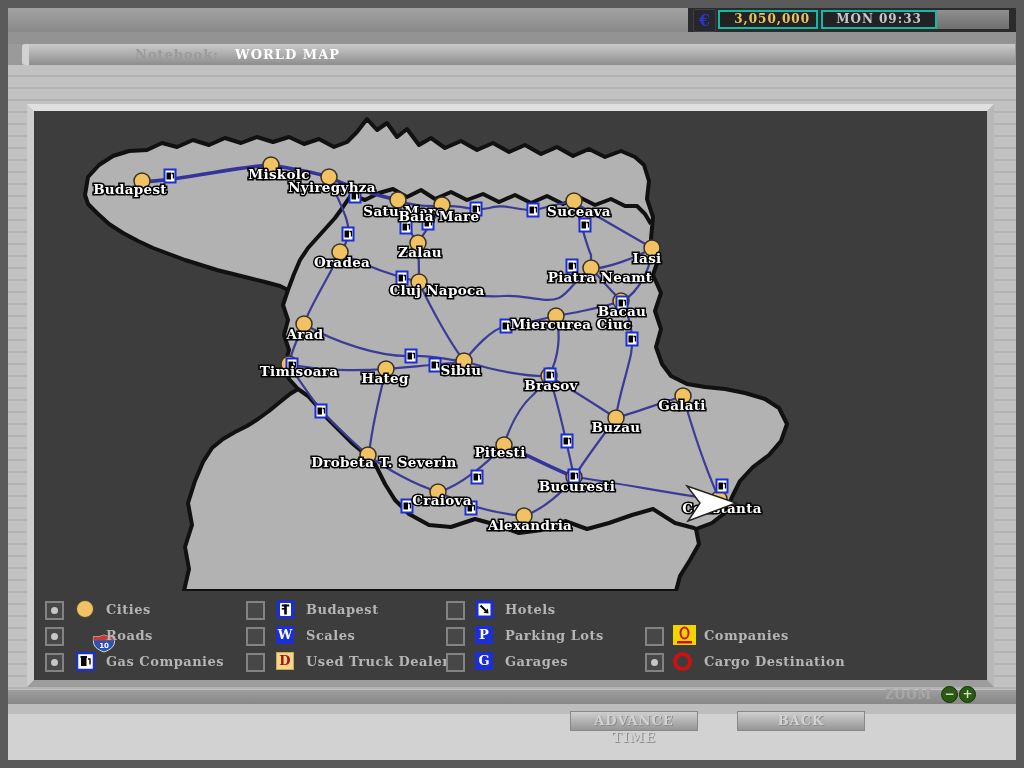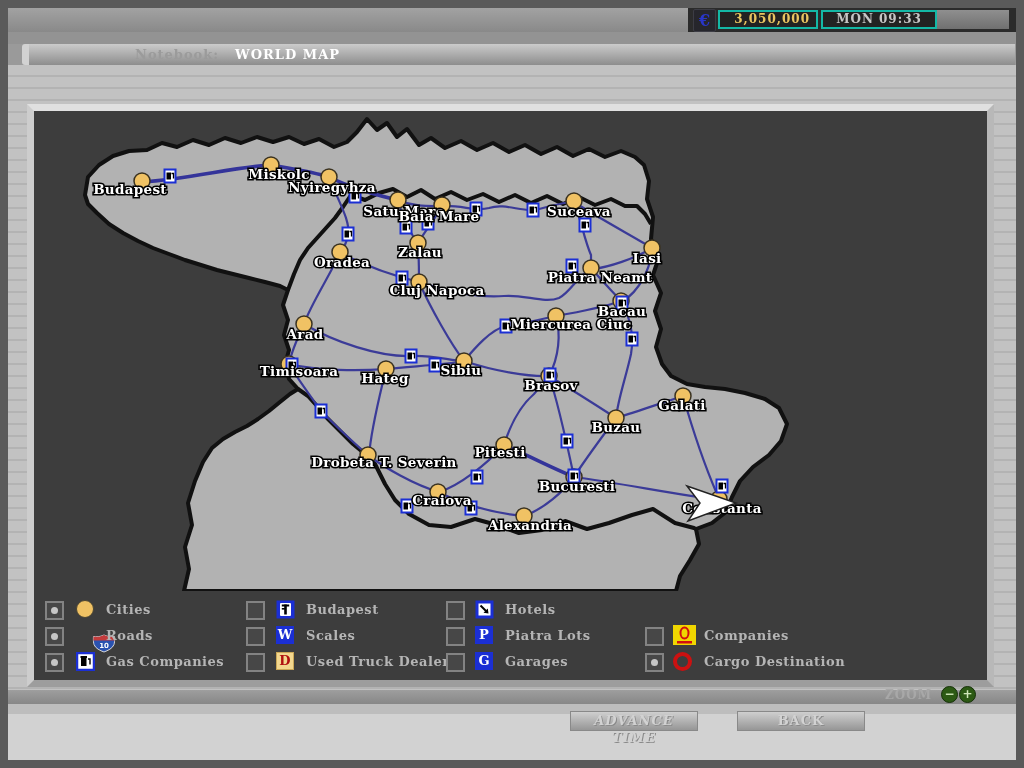--- a/index.html
+++ b/index.html
@@ -71,21 +71,21 @@
   .zbtn{position:absolute;top:1px;width:15px;height:15px;border-radius:50%;cursor:pointer;
     background:#2c5a14;border:1px solid #16300a;color:#cfe6b8;
     font:bold 12px/14px "DejaVu Sans",sans-serif;text-align:center;}
   .zbtn.minus{left:79px;} .zbtn.plus{left:97px;}
 
   
   .gbtn{position:absolute;top:711px;width:126px;height:18px;z-index:20;cursor:pointer;
     background:linear-gradient(#cfcfcf,#969696);border:1px solid #898989;
     color:#d2d2d2;font:bold 13px/17px "DejaVu Serif",serif;text-align:center;letter-spacing:1px;
     text-shadow:1px 1px 0 #8a8a8a;}
-  .gbtn.advance{left:570px;font-style:italic;} .gbtn.back{left:721px;margin-left:16px;}
+  .gbtn.advance{left:570px;} .gbtn.back{left:721px;margin-left:16px;}
 
   svg text.city-label{
     font-family:"DejaVu Serif",serif;font-weight:bold;font-size:13.5px;
     fill:#ffffff;stroke:#000000;stroke-width:3.2px;paint-order:stroke;
     text-anchor:middle;letter-spacing:.3px;}
 </style>
 </head>
 <body>
 
 <div class="frame top"></div>
@@ -424,21 +424,21 @@
             <rect x="3.5" y="3.5" width="12" height="12" fill="#ffffff"></rect>
             <line x1="5.5" y1="5.5" x2="12" y2="12" stroke="#000" stroke-width="2"></line>
             <polygon points="13.5,13.5 8.5,12.8 12.8,8.5" fill="#000"></polygon>
           </svg>
         </div>
         <div class="lg-label" style="left: 471px; top: 11px;">Hotels</div>
         <div class="cb" style="left: 412px; top: 36px;"></div>
         <div class="lg-icon" style="left: 441px; top: 34px;">
           <span class="tile">P</span>
         </div>
-        <div class="lg-label" style="left: 471px; top: 37px;">Piatra Lots</div>
+        <div class="lg-label" style="left: 471px; top: 37px;">Parking Lots</div>
         <div class="cb" style="left: 412px; top: 62px;"></div>
         <div class="lg-icon" style="left: 441px; top: 60px;">
           <span class="tile">G</span>
         </div>
         <div class="lg-label" style="left: 471px; top: 63px;">Garages</div>
         <div class="cb" style="left: 611px; top: 36px;"></div>
         <div class="lg-icon" style="left: 639px; top: 34px;">
           <svg width="23" height="20" viewBox="0 0 23 20">
             <rect x="0" y="0" width="23" height="20" fill="#f0d600"></rect>
             <ellipse cx="11.5" cy="8" rx="4" ry="5.5" fill="none" stroke="#d01010" stroke-width="2"></ellipse>

